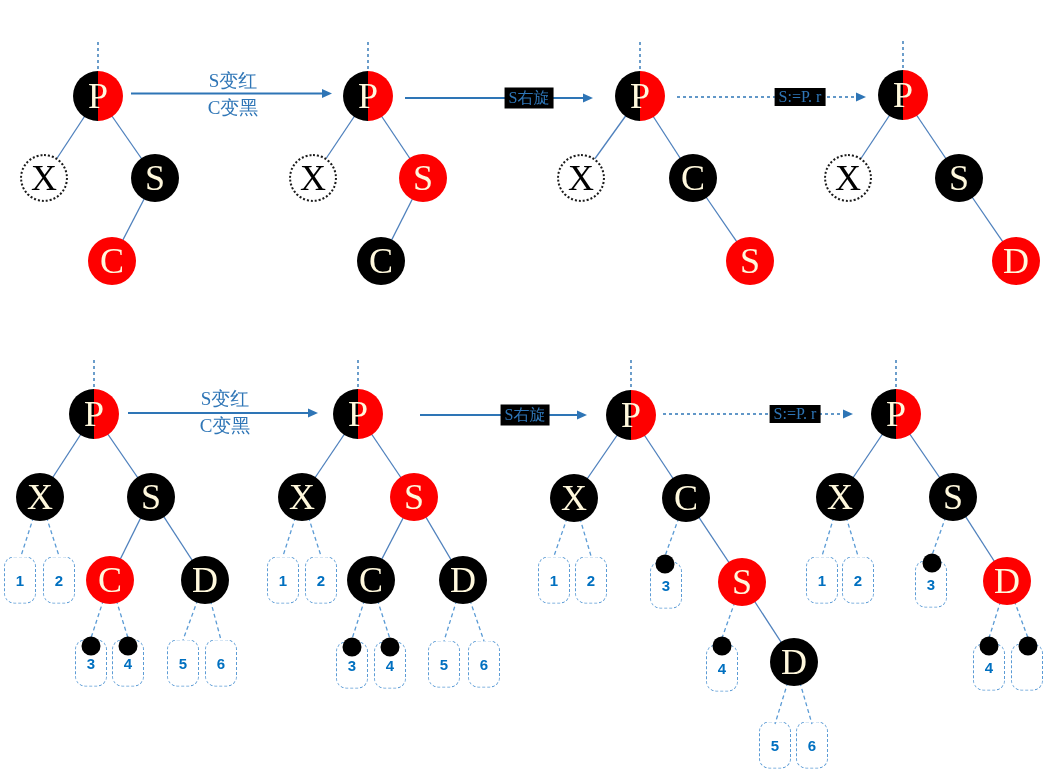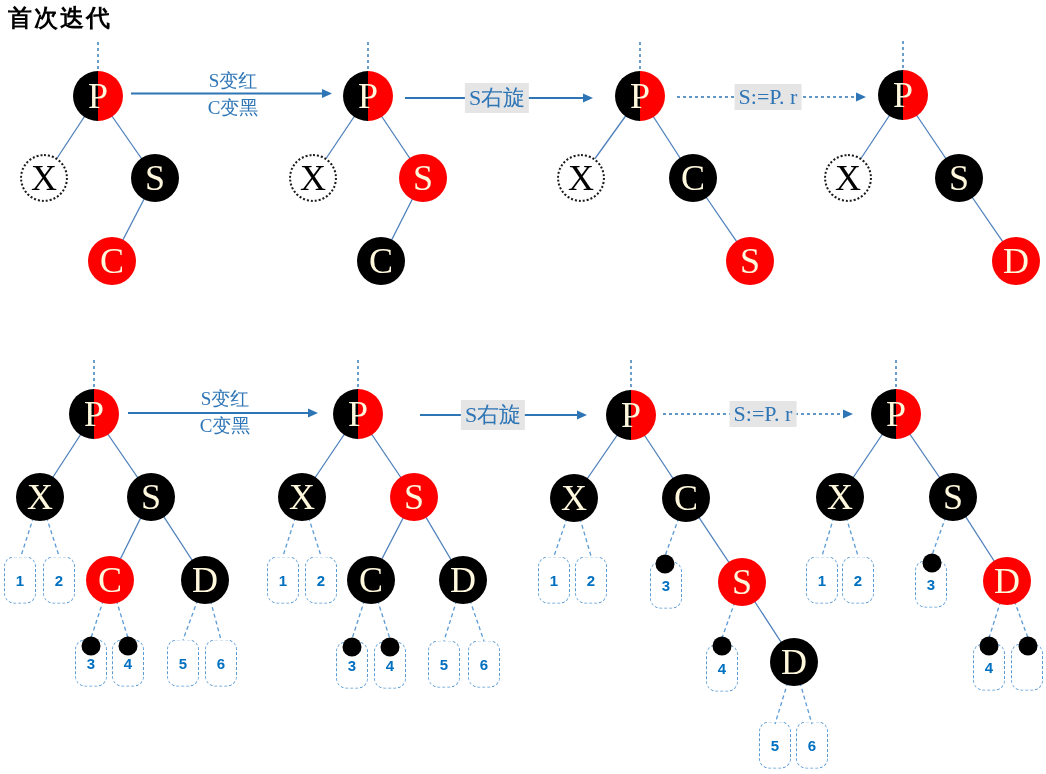--- a/index.html
+++ b/index.html
@@ -29,21 +29,21 @@
   .dot{position:absolute;transform:translate(-50%,-50%);width:19px;height:19px;border-radius:50%;
        background:#000;}
 
   .slot{position:absolute;transform:translate(-50%,-50%);width:30px;height:45px;
         border:1.5px dashed #5b9bd5;border-radius:10px;background:#fff0;
         display:flex;align-items:center;justify-content:center;
         color:#0070c0;font-weight:bold;font-size:15px;font-family:"Liberation Sans",sans-serif;}
 
   .alabel{position:absolute;transform:translate(-50%,-50%);color:#2e75b6;font-size:19px;
           white-space:nowrap;text-align:center;font-family:"Liberation Serif",serif;}
-  .alabel.bg{background:#e5e5e5;padding:0 4px;font-size:22px;}
+  .alabel.bg{background:#000000;padding:0 4px;font-size:16px;margin-left:32px;}
   .alabel.two div{line-height:27px;}
 </style>
 </head>
 <body>
 
 <div class="canvas">
 
   <svg class="edges" width="1046" height="774" viewBox="0 0 1046 774">
 
     <g>
@@ -142,21 +142,20 @@
     <g>
       <line class="a" x1="420" y1="415" x2="578" y2="415"></line>
       <path d="M587,415 L577,410.5 L577,419.5 Z"></path>
     </g>
     <g>
       <line class="ad" x1="663" y1="414" x2="844" y2="414"></line>
       <path d="M853,414 L843,409.5 L843,418.5 Z"></path>
     </g>
   </svg>
 
-  <div class="title" style="left:8px;top:2px">首次迭代</div>
 
   <div class="alabel two" style="left:233px;top:94px">
     <div>S变红</div>
     <div>C变黑</div>
   </div>
   <div class="alabel bg" style="left:497px;top:98px">S右旋</div>
   <div class="alabel bg" style="left:768px;top:97px">S:=P. r</div>
 
   <div class="alabel two" style="left:225px;top:412px">
     <div>S变红</div>

